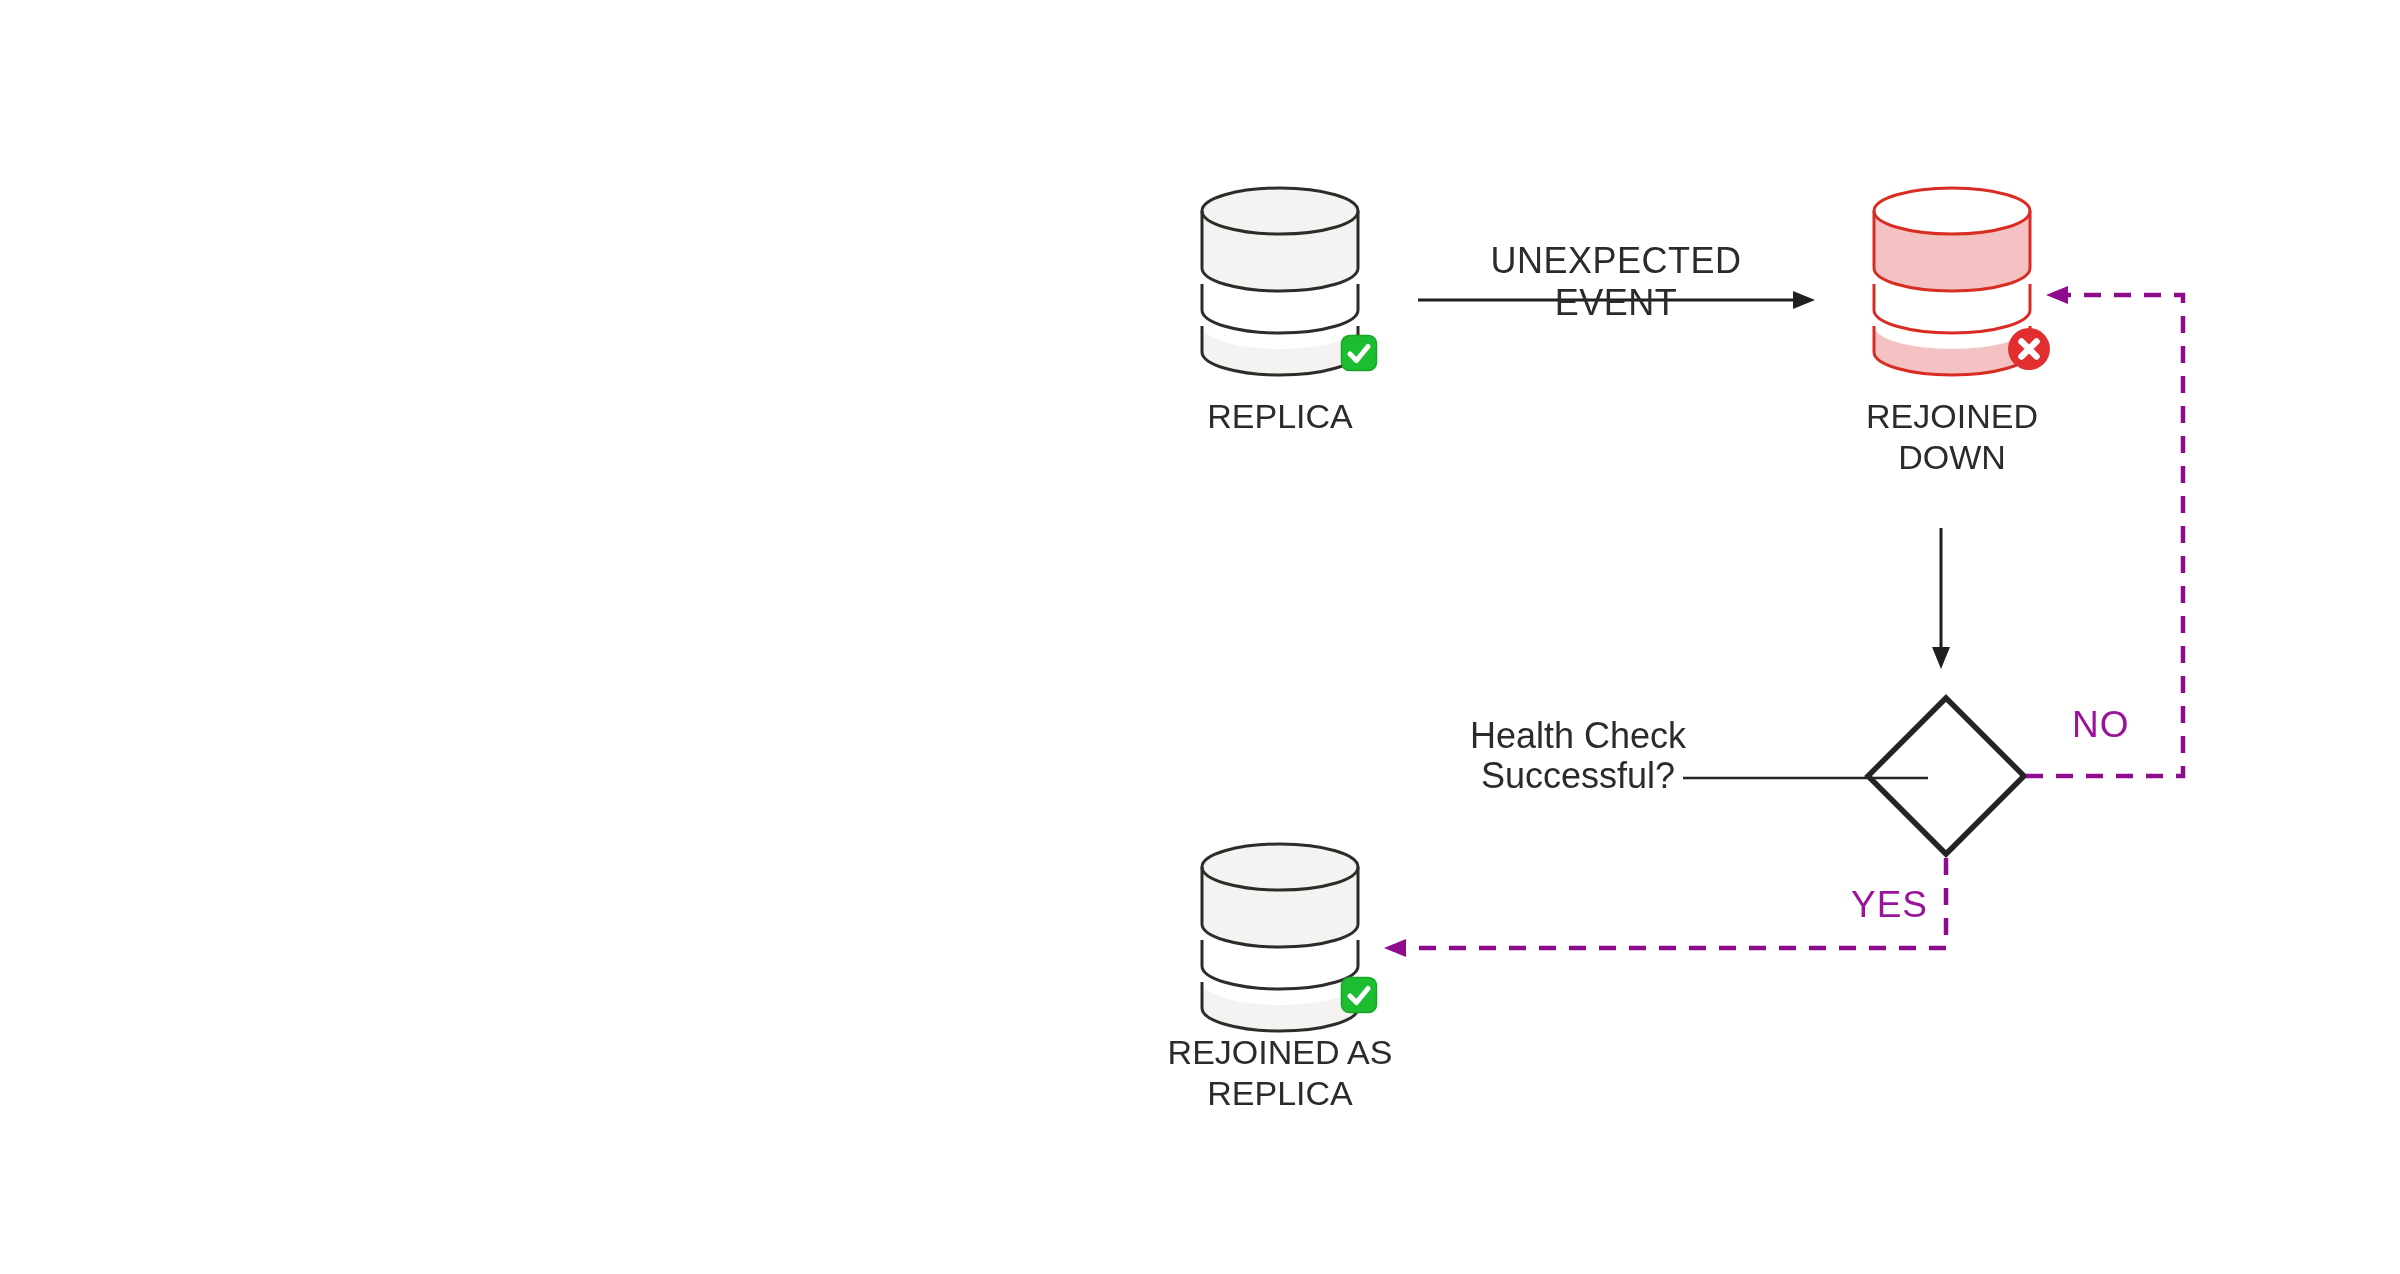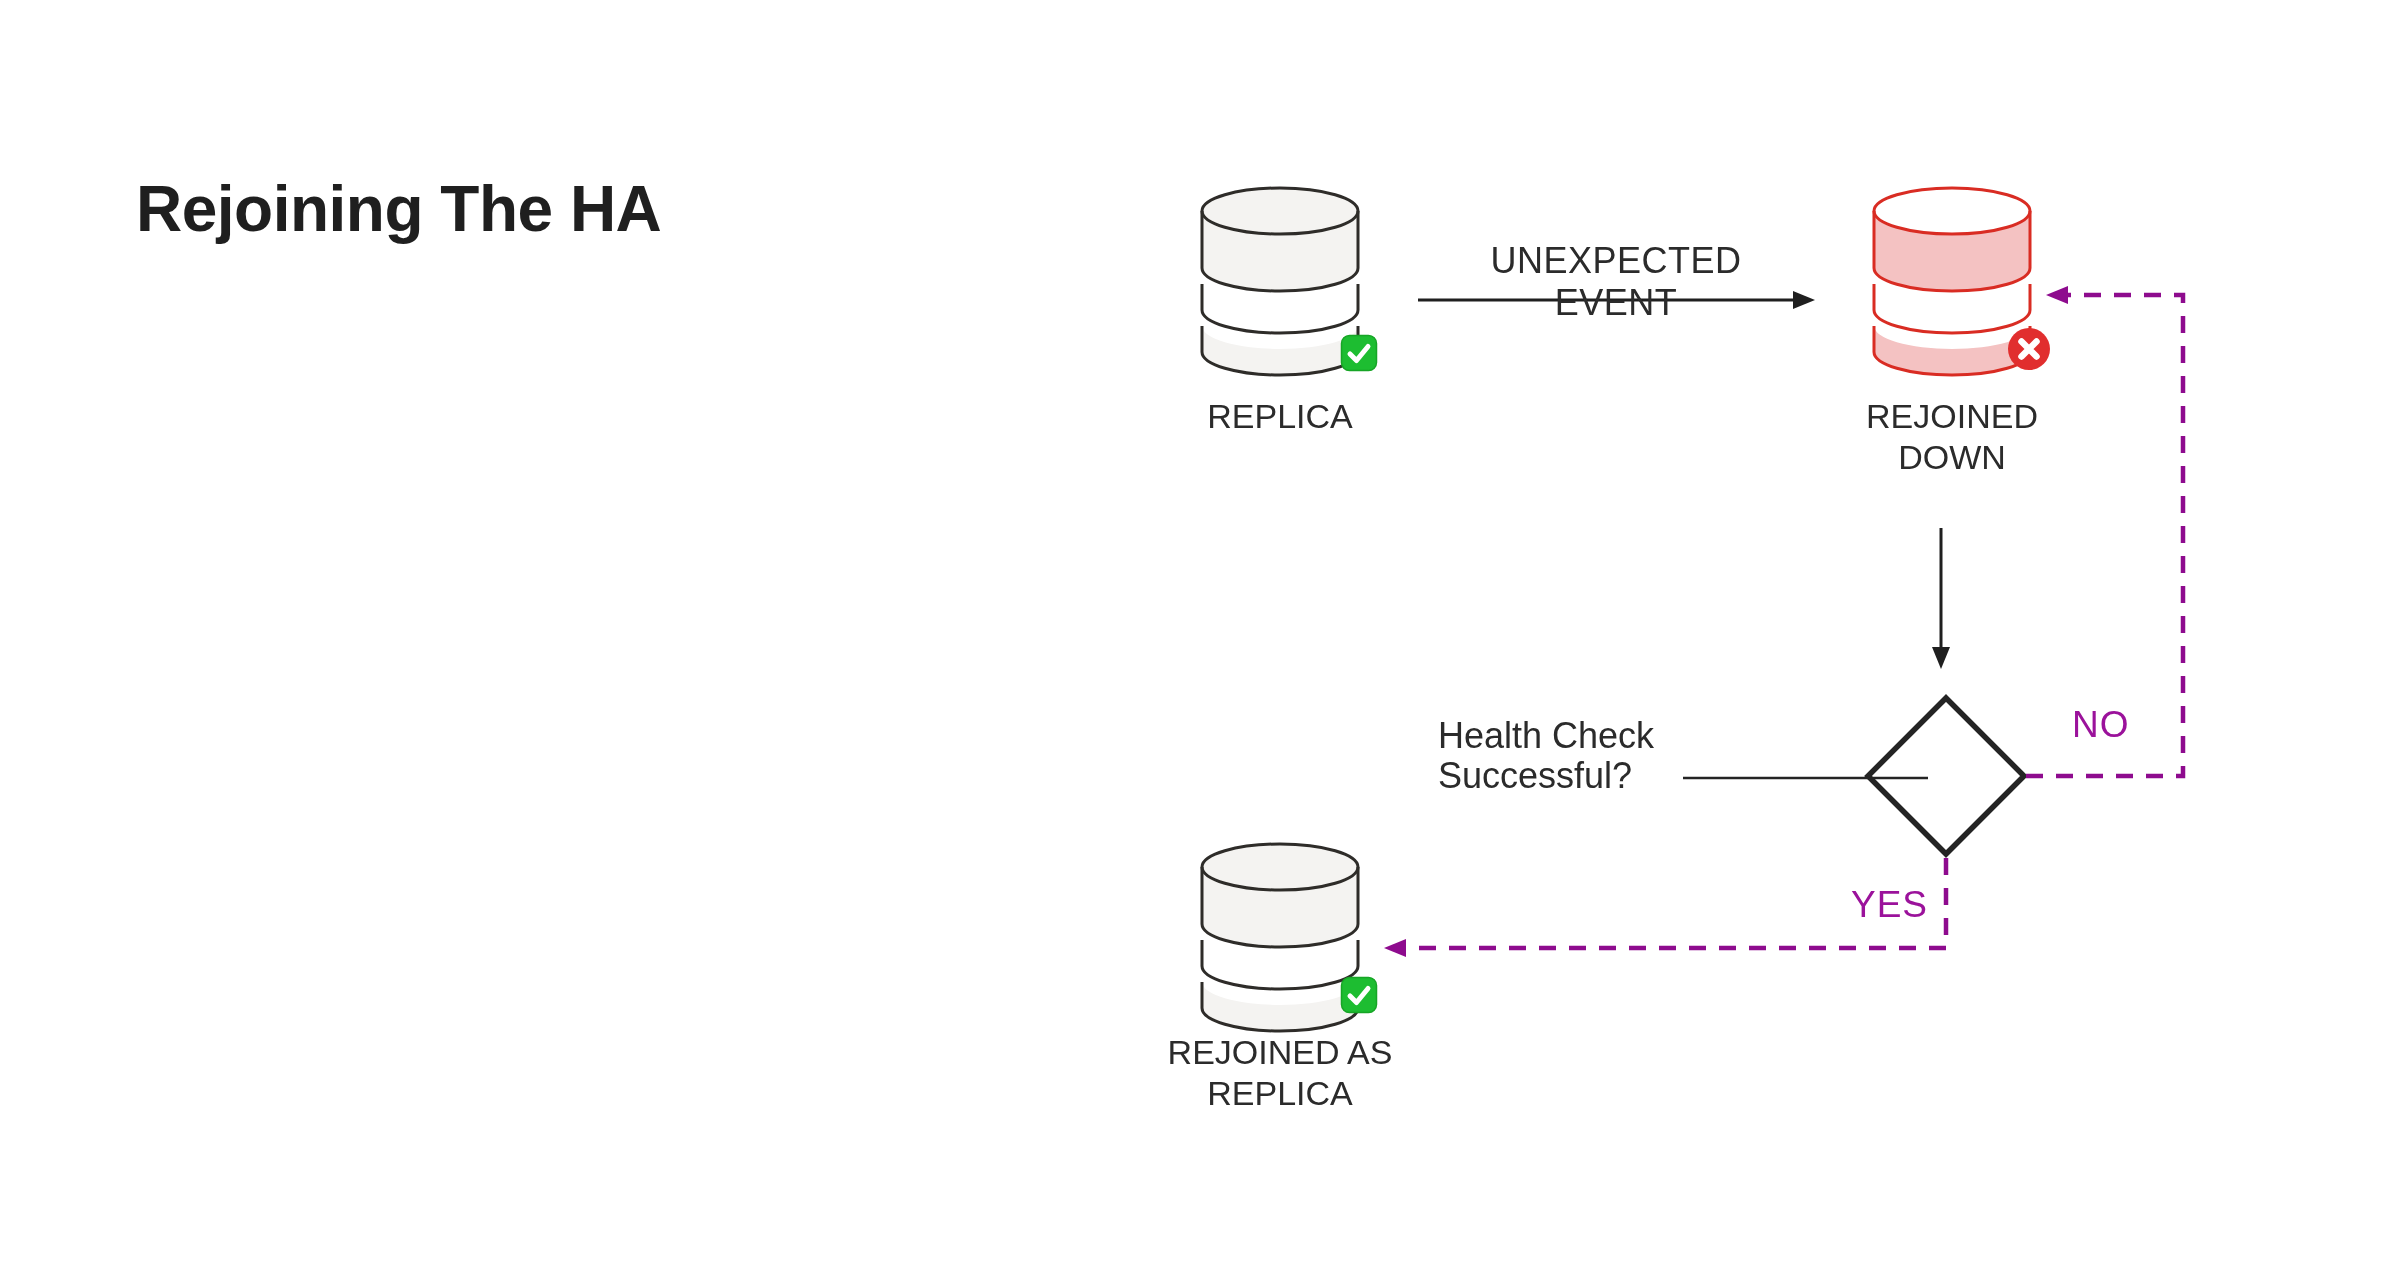--- a/index.html
+++ b/index.html
@@ -25,35 +25,35 @@
     text-align: center;
   }
   .edge-label-caps {
     font-size: 36px; font-weight: 400;
     color: var(--label-color, #2b2b2b);
     text-align: center; letter-spacing: 0.5px;
   }
   .question-label {
     font-size: 36px; line-height: 1.12; font-weight: 400;
     color: var(--label-color, #2b2b2b);
+    text-align: center;
   }
   .branch-label {
     font-size: 37px; font-weight: 400;
     color: var(--purple-label, #9b129b);
     letter-spacing: 1px;
   }
 
   svg { display: block; }
   .connector-layer { left: 0; top: 0; width: 2400px; height: 1274px; pointer-events: none; }
 </style>
 </head>
 <body>
 
 <div class="abs diagram-title">
-  <div>Rejoining The HA</div>
 </div>
 
 <svg class="abs connector-layer" viewBox="0 0 2400 1274" xmlns="http://www.w3.org/2000/svg">
 
   <g>
     <line x1="1418" y1="300" x2="1796" y2="300" style="stroke:var(--black-line);stroke-width:3"></line>
     <polygon points="1815,300 1793,291 1793,309" style="fill:var(--black-line)"></polygon>
   </g>
 
   <g>

